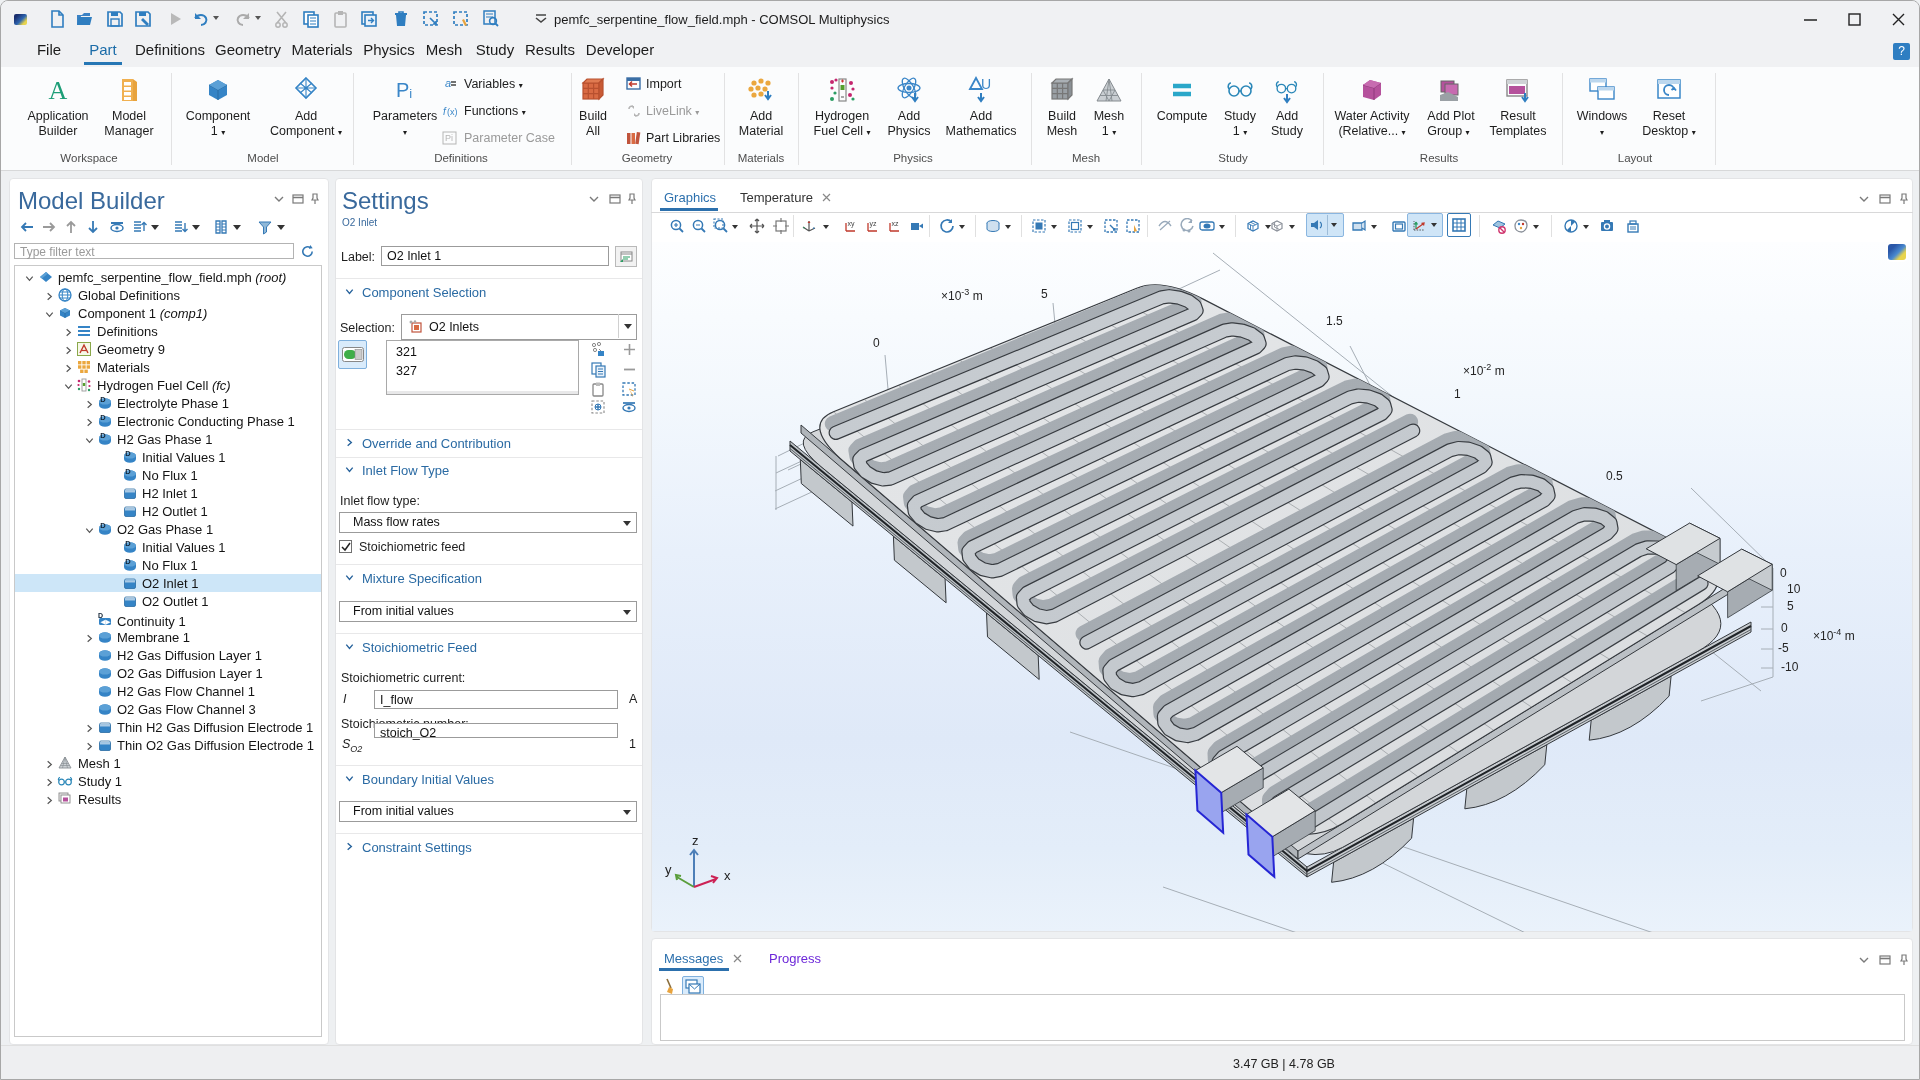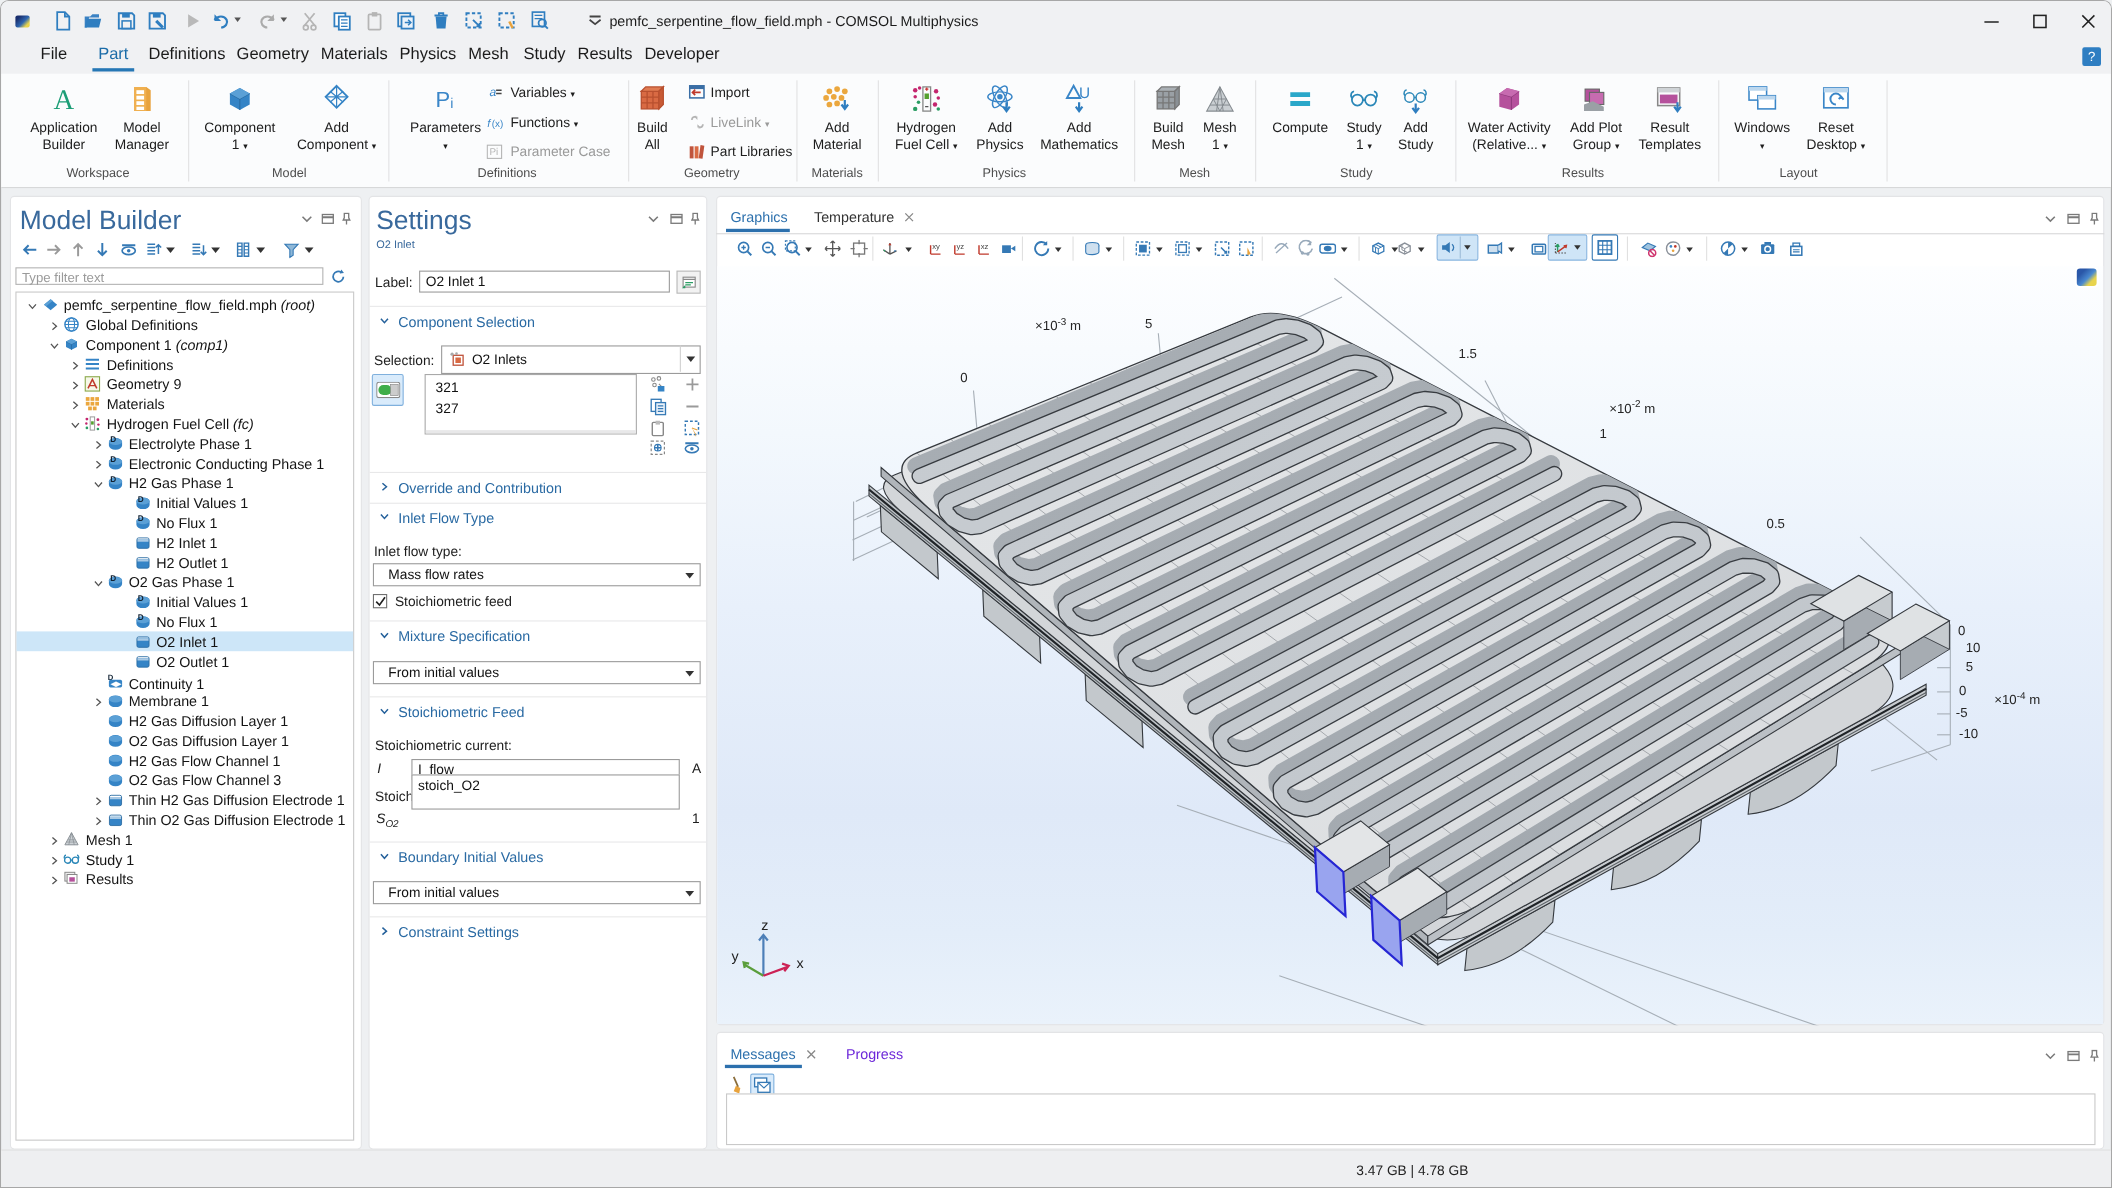--- a/index.html
+++ b/index.html
@@ -265,21 +265,21 @@
     <path d="M6 10l7-5 11 3-7 5z" fill="#c76bb0"></path>
   </svg>
 <div class="abs" style="left:1371px;top:108px;transform:translateX(-50%);font-size:12.5px;color:#1d1d1d;text-align:center;line-height:14.5px;white-space:nowrap">Water Activity<br>(Relative... <span style="font-size:8px">▾</span></div>
 <svg class="abs" style="left:1435px;top:74px" width="30" height="30" viewBox="0 0 30 30">
     <g>
       <rect x="5" y="6" width="13" height="11" fill="#b5519c" stroke="#666"></rect>
       <rect x="9" y="9" width="13" height="11" fill="#c76bb0" stroke="#666"></rect>
       <path d="M4 20l8-3 10 5v4H4z" fill="#9aa0a5"></path>
     </g>
   </svg>
-<div class="abs" style="left:1450px;top:108px;transform:translateX(-50%);font-size:12.5px;color:#1d1d1d;text-align:center;line-height:14.5px;white-space:nowrap">Add Plot<br>Group <span style="font-size:8px">▾</span></div>
+<div class="abs" style="left:1450px;top:108px;transform:translateX(-50%);font-size:12.5px;color:#1d1d1d;text-align:left;line-height:14.5px;white-space:nowrap">Add Plot<br>Group <span style="font-size:8px">▾</span></div>
 <svg class="abs" style="left:1502px;top:74px" width="30" height="30" viewBox="0 0 30 30">
     <rect x="4" y="5" width="20" height="16" fill="none" stroke="#888" stroke-width="1.4"></rect>
     <rect x="4" y="5" width="20" height="4" fill="#cfd3d6"></rect>
     <rect x="6" y="11" width="16" height="8" fill="#b5519c"></rect>
     <path d="M22 18v8M19 22l3 4 3-4" fill="none" stroke="#2f7ec0" stroke-width="2"></path>
   </svg>
 <div class="abs" style="left:1517px;top:108px;transform:translateX(-50%);font-size:12.5px;color:#1d1d1d;text-align:center;line-height:14.5px;white-space:nowrap">Result<br>Templates</div>
 <svg class="abs" style="left:1586px;top:74px" width="30" height="30" viewBox="0 0 30 30">
     <rect x="3" y="4" width="16" height="12" fill="#fff" stroke="#3a86c8" stroke-width="1.4"></rect>
     <rect x="3" y="4" width="16" height="3.5" fill="#bcd7ee"></rect>
@@ -740,21 +740,21 @@
 <svg class="abs" style="left:343px;top:640px" width="11" height="11" viewBox="0 0 12 12">
     <path d="M2.5 4l3.5 4L9.5 4" fill="none" stroke="#25619b" stroke-width="1.5"></path>
   </svg>
 <div class="shead" style="left:361px;top:639px">Stoichiometric Feed</div>
 <div class="slbl" style="left:340px;top:670px">Stoichiometric current:</div>
 <div class="slbl" style="left:342px;top:691px;font-style:italic">I</div>
 <div class="sinput" style="left:373px;top:689px;width:244px;height:19px">I_flow</div>
 <div class="slbl" style="left:628px;top:691px">A</div>
 <div class="slbl" style="left:340px;top:716px">Stoichiometric number:</div>
 <div class="slbl" style="left:341px;top:736px;font-style:italic">S<sub style="font-size:9px">O2</sub></div>
-<div class="sinput" style="left:373px;top:703px;width:244px;height:32px">stoich_O2</div>
+<div class="sinput" style="left:373px;top:722px;width:244px;height:15px">stoich_O2</div>
 <div class="slbl" style="left:628px;top:736px">1</div>
 <div class="abs" style="left:335px;top:764px;width:306px;height:1px;background:#e8e8e9"></div>
 <svg class="abs" style="left:343px;top:772px" width="11" height="11" viewBox="0 0 12 12">
     <path d="M2.5 4l3.5 4L9.5 4" fill="none" stroke="#25619b" stroke-width="1.5"></path>
   </svg>
 <div class="shead" style="left:361px;top:771px">Boundary Initial Values</div>
 <div class="dd" style="left:338px;top:800px;width:298px;height:21px">
     <span style="position:absolute;left:13px;top:2px">From initial values</span>
     <span class="ddarr"></span>
   </div>

